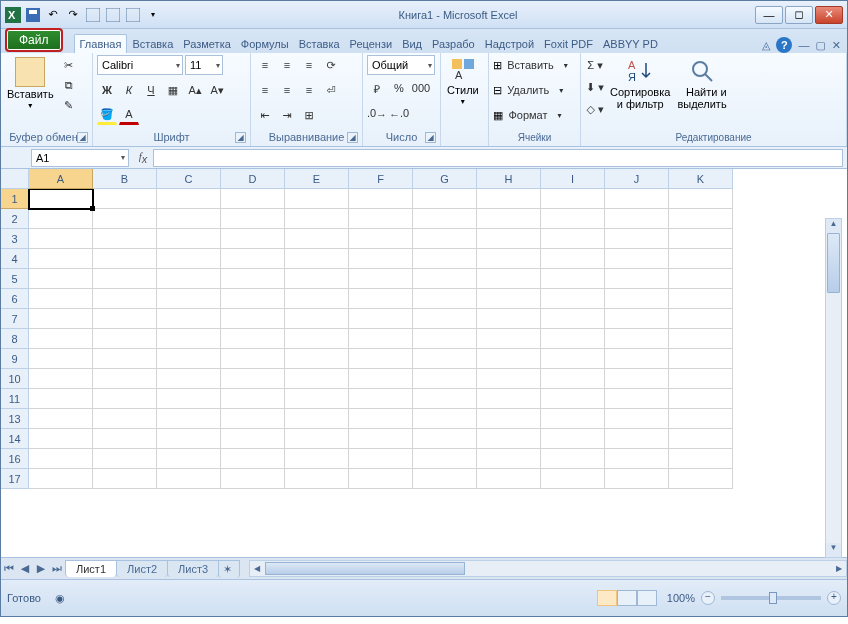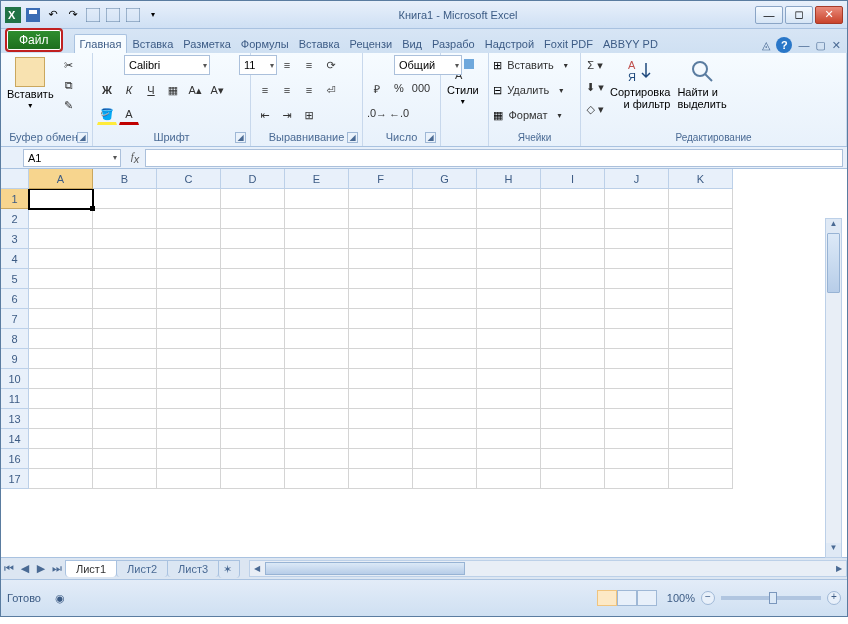--- a/index.html
+++ b/index.html
@@ -27,27 +27,27 @@
 
 .ribbon { height: 94px; background: linear-gradient(#f6fbff,#e8f1fb); border-bottom: 1px solid #a9c2e0; display: flex; }
 .group { border-right: 1px solid #c8d8ec; display: flex; flex-direction: column; padding: 2px 4px; }
 .group-body { flex: 1; display: flex; align-items: flex-start; gap: 3px; }
 .group-label { text-align: center; color: #4a6a94; font-size: 10px; padding: 1px 0; position: relative; }
 .group-dlg { position: absolute; right: 0; bottom: 1px; width: 11px; height: 11px; border: 1px solid #9fb8d6; background: #eaf2fb; font-size: 8px; line-height: 9px; text-align: center; color: #4a6a94; }
 .big-btn { display: flex; flex-direction: column; align-items: center; gap: 1px; padding: 2px; }
 .big-icon { width: 30px; height: 30px; background: #f8e2b0; border: 1px solid #caa75e; }
 .small-row { display: flex; gap: 2px; margin-bottom: 2px; align-items: center; }
 .sb { width: 20px; height: 20px; border: 1px solid transparent; display: flex; align-items: center; justify-content: center; background: transparent; color: #333; }
-.combo { height: 20px; border: 1px solid #abc0db; background: #fff; padding: 0 14px 0 4px; display: flex; align-items: center; position: relative; margin-left: 27px; }
+.combo { height: 20px; border: 1px solid #abc0db; background: #fff; padding: 0 14px 0 4px; display: flex; align-items: center; position: relative; }
 .combo::after { content: "▾"; position: absolute; right: 2px; font-size: 8px; color: #555; }
 .vcol { display: flex; flex-direction: column; }
 
 
 .formula-bar { height: 22px; background: #e8f0fa; border-bottom: 1px solid #a9c2e0; display: flex; align-items: center; }
-.name-box { width: 98px; border: 1px solid #abc0db; background: #fff; margin: 0 4px 0 22px; height: 18px; display: flex; align-items: center; padding: 0 4px; position: relative; }
+.name-box { width: 98px; border: 1px solid #abc0db; background: #fff; margin: 0 4px 0 30px; height: 18px; display: flex; align-items: center; padding: 0 4px; position: relative; }
 .name-box::after { content: "▾"; position: absolute; right: 3px; font-size: 8px; color: #555; }
 .fx-btn { width: 20px; color: #555; text-align: center; font-style: italic; font-family: serif; }
 .formula-input { flex: 1; border: 1px solid #abc0db; background: #fff; height: 18px; margin-right: 4px; }
 
 
 .grid-area { flex: 1; display: flex; flex-direction: column; background: #fff; overflow: hidden; }
 .col-headers { display: flex; height: 20px; }
 .corner { width: 28px; background: #e8f0fa; border-right: 1px solid #bcd0e8; border-bottom: 1px solid #bcd0e8; }
 .ch { width: 64px; background: #e8f0fa; border-right: 1px solid #bcd0e8; border-bottom: 1px solid #bcd0e8; text-align: center; line-height: 20px; color: #3c5b84; }
 .ch.sel { background: #f7d58e; border-color: #caa75e; }
@@ -285,29 +285,29 @@
           <div class="sb">Σ ▾</div>
           <div class="sb">⬇ ▾</div>
           <div class="sb">◇ ▾</div>
         </div>
         <div class="big-btn">
           <svg width="28" height="28">
               <text x="2" y="12" font-size="11" fill="#c0504d">А</text>
               <text x="2" y="24" font-size="11" fill="#1f497d">Я</text>
               <path d="M20 6 L20 20 M16 16 L20 20 L24 16" stroke="#1f497d" fill="none" stroke-width="1.5"></path>
             </svg>
-          <span style="white-space:pre;text-align:right;line-height:1.1">Сортировка
+          <span style="white-space:pre;text-align:center;line-height:1.1">Сортировка
 и фильтр</span>
         </div>
         <div class="big-btn">
           <svg width="28" height="28">
               <circle cx="12" cy="12" r="7" fill="none" stroke="#5a7ca0" stroke-width="2"></circle>
               <line x1="17" y1="17" x2="24" y2="24" stroke="#5a7ca0" stroke-width="2"></line>
             </svg>
-          <span style="white-space:pre;text-align:left;line-height:1.1">Найти и
+          <span style="white-space:pre;text-align:right;line-height:1.1">Найти и
 выделить</span>
         </div>
       </div>
       <div class="group-label">Редактирование</div>
     </div>
   </div>
 
   <div class="formula-bar">
     <div class="name-box">
         <span>A1</span>

